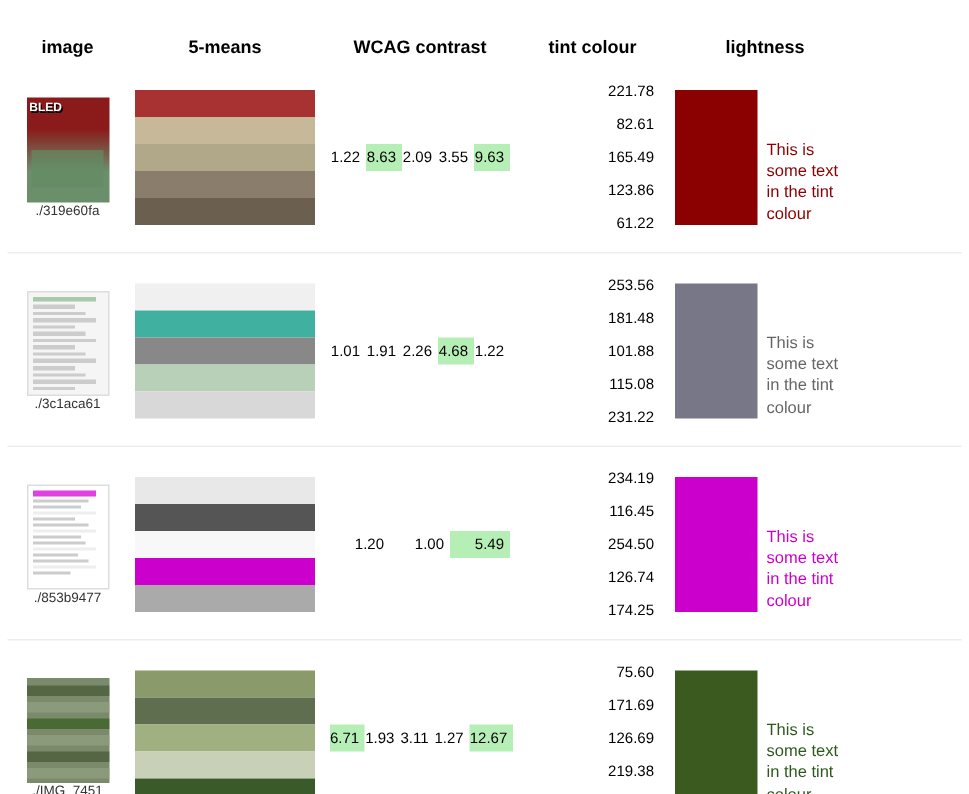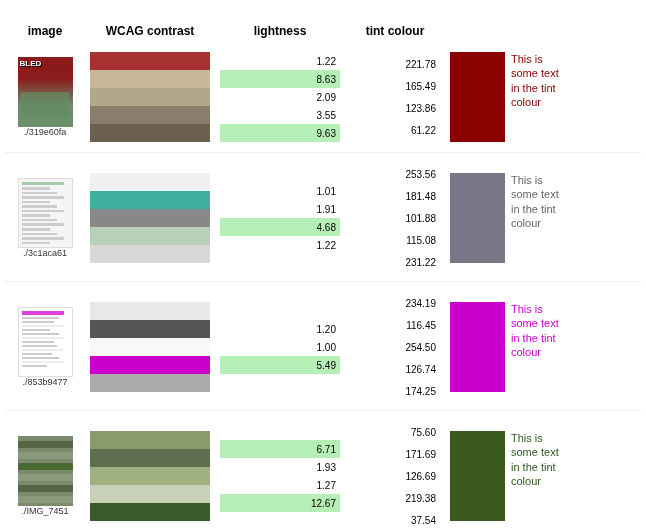--- a/index.html
+++ b/index.html
@@ -51,21 +51,21 @@
       flex-direction: column;
       gap: 0;
       padding: 2px 5px;
     }
     .swatch {
       width: 100%;
       height: 18px;
     }
     .contrast-cell {
       display: flex;
-      flex-direction: column;
+      flex-direction: row;
       gap: 0;
       padding: 2px 5px;
     }
     .contrast-val {
       width: 100%;
       height: 18px;
       display: flex;
       align-items: center;
       justify-content: flex-end;
       padding-right: 4px;
@@ -86,21 +86,21 @@
       height: 18px;
       display: flex;
       align-items: center;
       justify-content: flex-end;
       padding-right: 4px;
       font-size: 10px;
     }
     .tint-cell {
       display: flex;
       flex-direction: row;
-      align-items: flex-start;
+      align-items: flex-end;
       gap: 6px;
       padding: 2px 5px;
     }
     .tint-swatch {
       width: 55px;
       height: 90px;
       flex-shrink: 0;
     }
     .tint-text {
       font-size: 11px;
@@ -155,23 +155,24 @@
     .gray-text { color: #666; }
     .dark-green-text { color: #2d5a1b; }
   </style>
 </head>
 <body>
 
 <div class="table-container">
 
   <div class="header-row">
     <div class="header-cell">image</div>
+    <div class="header-cell">5-means</div>
     <div class="header-cell">WCAG contrast</div>
+    <div class="header-cell">tint colour</div>
     <div class="header-cell">lightness</div>
-    <div class="header-cell">tint colour</div>
   </div>
 
   <div class="data-row">
     <div class="image-cell">
       <div class="img-bled">
         <span style="color:white;font-weight:bold;font-size:8px;text-shadow:1px 1px #000;">BLED</span>
         <div style="position:absolute;bottom:10px;left:3px;width:48px;height:25px;background:rgba(100,140,100,0.7);"></div>
       </div>
       <span class="image-label">./319e60fa</span>
     </div>
@@ -184,20 +185,21 @@
     </div>
     <div class="contrast-cell">
       <div class="contrast-val">1.22</div>
       <div class="contrast-val highlight">8.63</div>
       <div class="contrast-val">2.09</div>
       <div class="contrast-val">3.55</div>
       <div class="contrast-val highlight">9.63</div>
     </div>
     <div class="lightness-cell">
       <div class="lightness-val">221.78</div>
+      <div class="lightness-val">82.61</div>
       <div class="lightness-val">165.49</div>
       <div class="lightness-val">123.86</div>
       <div class="lightness-val">61.22</div>
     </div>
     <div class="tint-cell">
       <div class="tint-swatch" style="background:#8b0000;"></div>
       <span class="tint-text dark-red-text">This is some text in the tint colour</span>
     </div>
   </div>
 
@@ -224,20 +226,21 @@
     <div class="swatches-cell">
       <div class="swatch" style="background:#f0f0f0;"></div>
       <div class="swatch" style="background:#40b0a0;"></div>
       <div class="swatch" style="background:#888888;"></div>
       <div class="swatch" style="background:#b8d0b8;"></div>
       <div class="swatch" style="background:#d8d8d8;"></div>
     </div>
     <div class="contrast-cell">
       <div class="contrast-val">1.01</div>
       <div class="contrast-val">1.91</div>
+      <div class="contrast-val">2.26</div>
       <div class="contrast-val highlight">4.68</div>
       <div class="contrast-val">1.22</div>
     </div>
     <div class="lightness-cell">
       <div class="lightness-val">253.56</div>
       <div class="lightness-val">181.48</div>
       <div class="lightness-val">101.88</div>
       <div class="lightness-val">115.08</div>
       <div class="lightness-val">231.22</div>
     </div>
@@ -307,20 +310,21 @@
     <div class="swatches-cell">
       <div class="swatch" style="background:#8a9a6a;"></div>
       <div class="swatch" style="background:#606e50;"></div>
       <div class="swatch" style="background:#a0b080;"></div>
       <div class="swatch" style="background:#c8d0b8;"></div>
       <div class="swatch" style="background:#3a5a2a;"></div>
     </div>
     <div class="contrast-cell">
       <div class="contrast-val highlight">6.71</div>
       <div class="contrast-val">1.93</div>
+      <div class="contrast-val">3.11</div>
       <div class="contrast-val">1.27</div>
       <div class="contrast-val highlight">12.67</div>
     </div>
     <div class="lightness-cell">
       <div class="lightness-val">75.60</div>
       <div class="lightness-val">171.69</div>
       <div class="lightness-val">126.69</div>
       <div class="lightness-val">219.38</div>
       <div class="lightness-val">37.54</div>
     </div>

